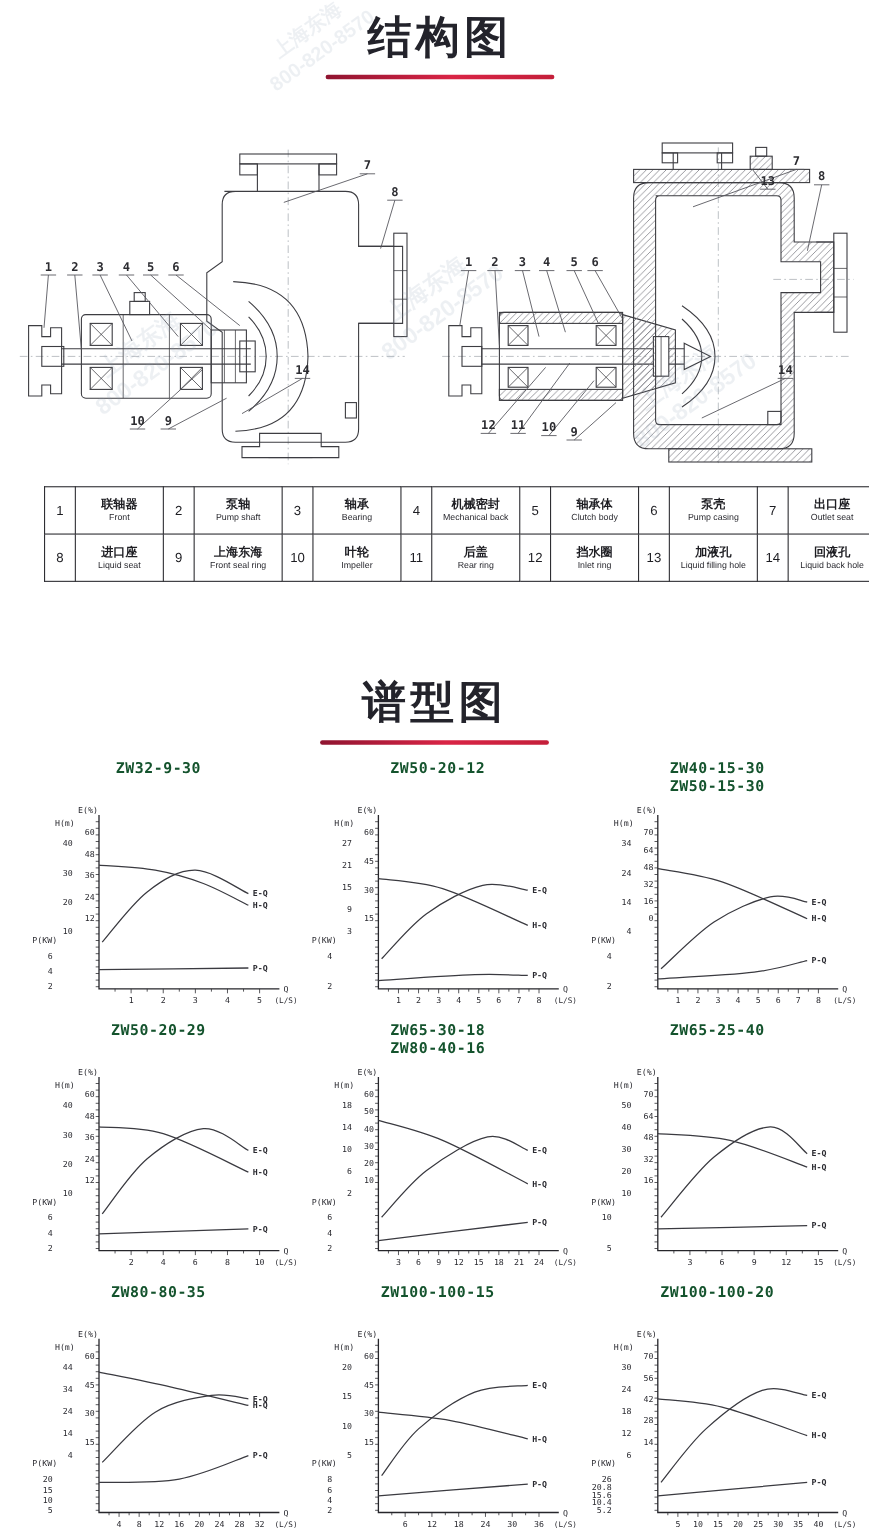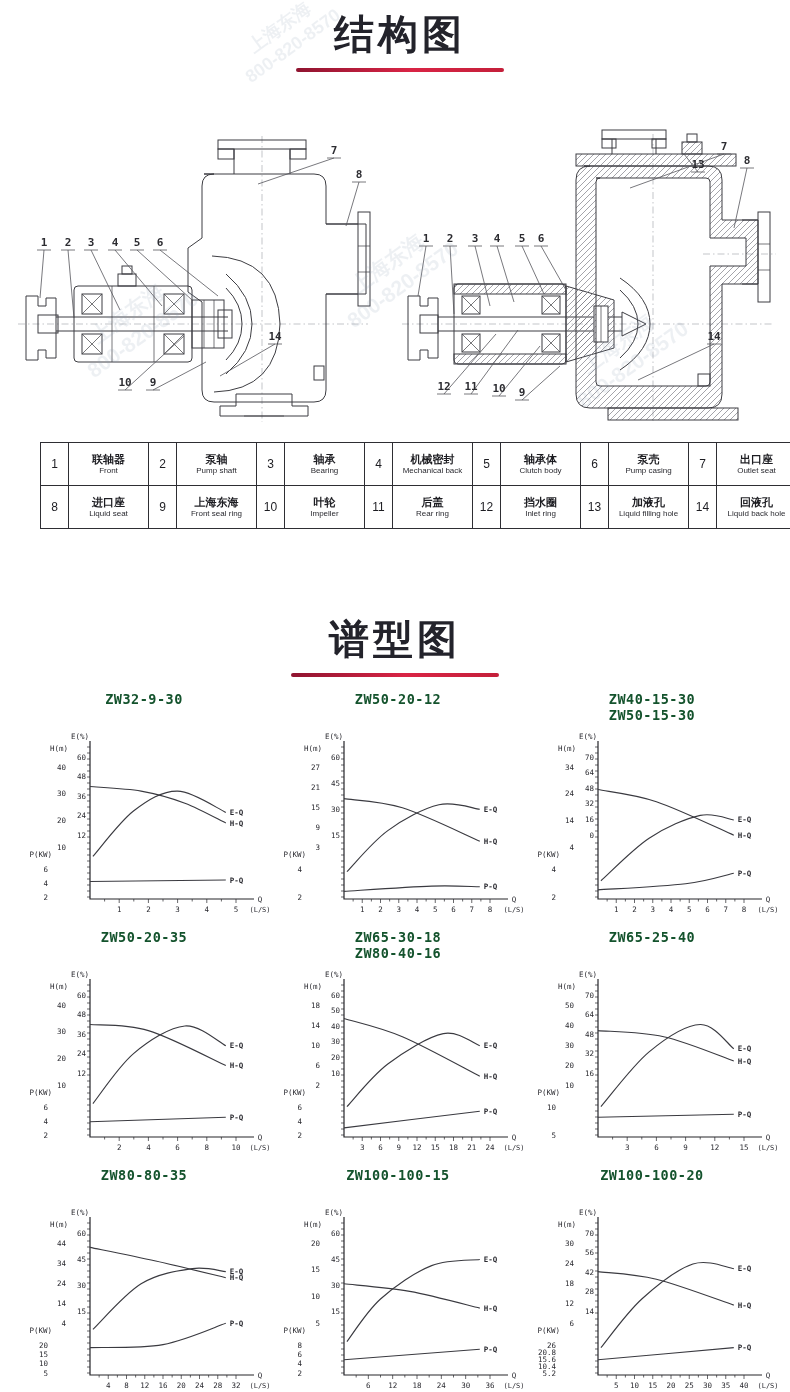--- a/index.html
+++ b/index.html
@@ -597,21 +597,21 @@
         <path class="curve" d="M 72 62.56 C 81.7 64.6, 107.8 67.1, 130.4 74.7 C 153.0 82.3, 194.9 102.6, 207.8 108.2"></path>
         <text x="211.78" y="110.66" text-anchor="start" font-size="7.5" font-weight="bold">H-Q</text>
         <path class="curve" d="M 74.92 153.76 C 83.0 146.7, 106.6 122.1, 123.1 111.2 C 139.6 100.3, 160.1 91.4, 174.2 88.4 C 188.3 85.4, 202.2 92.2, 207.8 93.0"></path>
         <text x="211.78" y="95.46" text-anchor="start" font-size="7.5" font-weight="bold">E-Q</text>
         <path class="curve" d="M 72 162.88 C 86.6 161.9, 137.0 159.6, 159.6 156.8 C 182.2 154.0, 199.8 147.9, 207.8 146.2"></path>
         <text x="211.78" y="148.66" text-anchor="start" font-size="7.5" font-weight="bold">P-Q</text>
       </svg>
     </div>
     <div class="chart-cell">
       <div class="chart-titles">
-        <div>ZW50-20-35</div>
+        <div>ZW50-20-29</div>
       </div>
       <svg width="252" height="198" viewBox="0 0 252 198">
         <path class="axis" d="M 72 14 V 172 H 236"></path>
         <line class="tick" x1="69" y1="20" x2="72" y2="20"></line>
         <line class="tick" x1="69" y1="26" x2="72" y2="26"></line>
         <line class="tick" x1="69" y1="32" x2="72" y2="32"></line>
         <line class="tick" x1="69" y1="38" x2="72" y2="38"></line>
         <line class="tick" x1="69" y1="44" x2="72" y2="44"></line>
         <line class="tick" x1="69" y1="50" x2="72" y2="50"></line>
         <line class="tick" x1="69" y1="56" x2="72" y2="56"></line>

